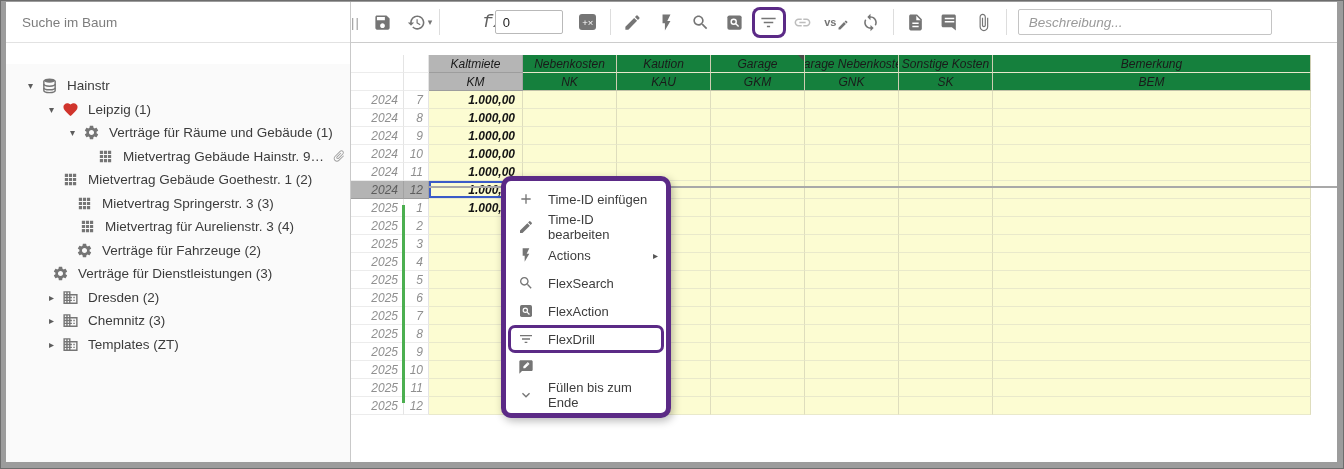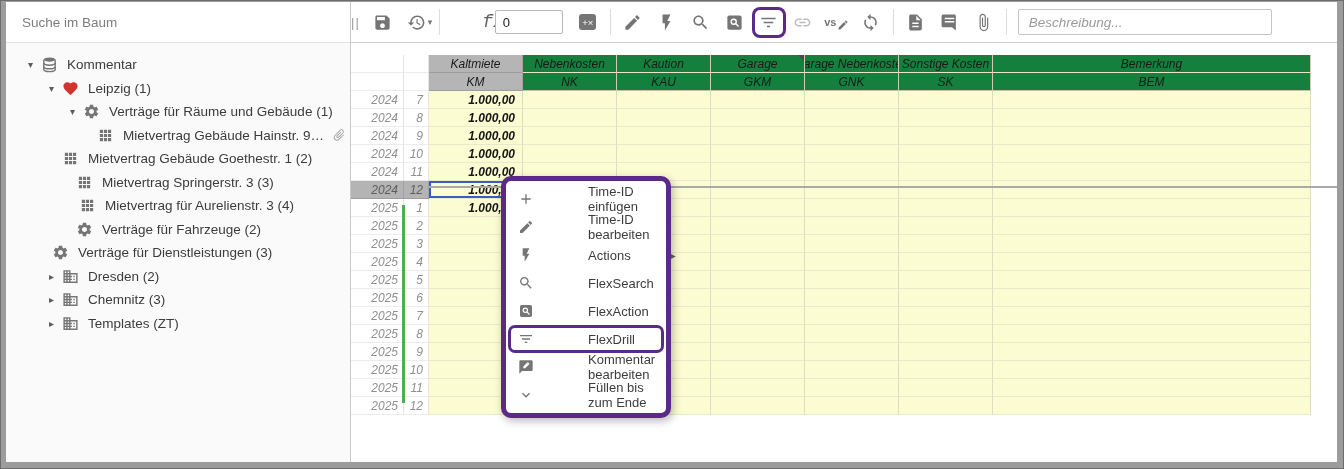--- a/index.html
+++ b/index.html
@@ -1,21 +1,21 @@
 <!DOCTYPE html>
 <html><head>
 <meta charset="utf-8">
 <style>
   html,body{margin:0;padding:0;}
   body{width:1344px;height:469px;position:relative;font-family:"Liberation Sans",sans-serif;background:#9c9c9c;overflow:hidden;}
   .frame{position:absolute;inset:0;border:1px solid #6d6d6d;background:#9c9c9c;}
   .app{position:absolute;left:6px;top:2px;right:7px;bottom:7px;background:#fff;display:flex;overflow:hidden;}
 
   
-  .sidebar{width:345px;flex:none;border-right:1px solid #c9c9c9;display:flex;flex-direction:column;box-sizing:border-box;}
+  .sidebar{width:345px;flex:none;border-right:1px solid #c9c9c9;display:flex;flex-direction:column;box-sizing:border-box;gap:21px;}
   .search-row{height:40px;flex:none;border-bottom:1px solid #e2e2e2;display:flex;align-items:center;padding:0 14px;background:#fff;}
   .search-input{border:none;outline:none;font-size:13.5px;color:#333;width:100%;background:transparent;font-family:"Liberation Sans",sans-serif;}
   .search-input::placeholder{color:#7d7d7d;opacity:1;}
   .tree{flex:1;background:#fafafa;padding-top:10px;overflow:hidden;}
   .tree-row{height:23.5px;display:flex;align-items:center;font-size:13.5px;color:#3c3c3c;white-space:nowrap;cursor:default;}
   .arr{width:21px;flex:none;display:flex;justify-content:center;align-items:center;color:#5c5c5c;font-size:10px;}
   .arr.none{width:14px;}
   .ticon{width:18px;height:18px;margin-right:8px;flex:none;color:#757575;display:flex;align-items:center;}
   .ticon svg{width:17px;height:17px;display:block;}
   .ticon.red{color:#d0342c;}
@@ -52,21 +52,21 @@
   .corner{position:absolute;right:0;top:0;width:0;height:0;border-left:6px solid transparent;border-top:6px solid #4a4a4a;}
   .rh{background:#fff;border-right:1px solid #e4e4e4;border-bottom:1px solid #ececec;color:#8f8f8f;font-size:12px;display:flex;align-items:center;justify-content:flex-end;padding-right:5px;box-sizing:border-box;text-align:center;}
   .rh.sel{background:#b4b4b4;color:#5d5d5d;border-right-color:#a2a2a2;border-bottom-color:#9d9d9d;}
   .dc{background:#fcfcd2;border-right:1px solid #deddbd;border-bottom:1px solid #e9e9cb;font-size:12px;display:flex;align-items:center;justify-content:flex-end;padding-right:7px;color:#141414;font-weight:bold;box-sizing:border-box;}
   .dc.selcell{box-shadow:inset 0 0 0 2px #3a5bc8;}
   .green-line{position:absolute;left:51px;top:162px;width:3px;height:198px;background:#4caf50;z-index:2;}
   .gray-line{position:absolute;left:78px;top:143px;right:0;height:2px;background:#a9a9a9;z-index:3;}
 
   
   .menu{position:absolute;left:150px;top:133px;width:160px;border:5px solid #5b2a86;border-radius:10px;background:#fff;z-index:10;box-shadow:2px 3px 8px rgba(0,0,0,.28);padding:4px 0;}
-  .mi{height:28px;display:flex;align-items:center;padding:0 8px 0 12px;font-size:13px;color:#3d3d3d;cursor:pointer;box-sizing:border-box;gap:40px;}
+  .mi{height:28px;display:flex;align-items:center;padding:0 8px 0 12px;font-size:13px;color:#3d3d3d;cursor:pointer;box-sizing:border-box;}
   .mi .micon{width:17px;height:17px;margin-right:13px;flex:none;color:#757575;display:flex;align-items:center;}
   .mi .micon svg{width:16px;height:16px;display:block;}
   .mi .sub{margin-left:auto;color:#555;font-size:10px;}
   .mi.hl{border-radius:7px;box-shadow:inset 0 0 0 3px #5b2a86;margin:0 2px;padding-left:10px;}
 </style>
 </head>
 <body>
 
 <div class="frame"></div>
 <div class="app">
@@ -79,21 +79,21 @@
         <div class="tree-row" style="padding-left: 14px;">
           <span class="arr">▾</span>
           <span class="ticon">
             <svg viewBox="0 0 24 24" fill="currentColor">
               <ellipse cx="12" cy="5" rx="8" ry="3"></ellipse>
               <path d="M4 5v5c0 1.66 3.58 3 8 3s8-1.34 8-3V5" fill="none" stroke="currentColor" stroke-width="2"></path>
               <path d="M4 10v5c0 1.66 3.58 3 8 3s8-1.34 8-3v-5" fill="none" stroke="currentColor" stroke-width="2"></path>
               <path d="M4 15v4c0 1.66 3.58 3 8 3s8-1.34 8-3v-4" fill="none" stroke="currentColor" stroke-width="2"></path>
             </svg>
           </span>
-          <span class="tlabel">Kommentar</span>
+          <span class="tlabel">Hainstr</span>
         </div>
         <div class="tree-row" style="padding-left: 35px;">
           <span class="arr">▾</span>
           <span class="ticon red">
             <svg viewBox="0 0 24 24" fill="currentColor">
               <path d="M12 21.35l-1.45-1.32C5.4 15.36 2 12.28 2 8.5 2 5.42 4.42 3 7.5 3c1.74 0 3.41.81 4.5 2.09C13.09 3.81 14.76 3 16.5 3 19.58 3 22 5.42 22 8.5c0 3.78-3.4 6.86-8.55 11.54L12 21.35z"></path>
             </svg>
           </span>
           <span class="tlabel">Leipzig (1)</span>
         </div>
@@ -516,21 +516,20 @@
               </svg>
             </span>
             <span>FlexDrill</span>
           </div>
           <div class="mi">
             <span class="micon">
               <svg viewBox="0 0 24 24" fill="currentColor">
                 <path d="M20 2H4c-1.1 0-2 .9-2 2v18l4-4h14c1.1 0 2-.9 2-2V4c0-1.1-.9-2-2-2zm-9.34 12H8v-2.66l5.17-5.17 2.66 2.66L10.66 14zm6.3-6.3l-1.3 1.3-2.66-2.66 1.3-1.3c.2-.2.51-.2.71 0l1.95 1.95c.2.2.2.51 0 .71z"></path>
               </svg>
             </span>
-            <span>Kommentar bearbeiten</span>
           </div>
           <div class="mi">
             <span class="micon">
               <svg viewBox="0 0 24 24" fill="currentColor">
                 <path d="M16.59 8.59L12 13.17 7.41 8.59 6 10l6 6 6-6z"></path>
               </svg>
             </span>
             <span>Füllen bis zum Ende</span>
           </div>
         </div>

